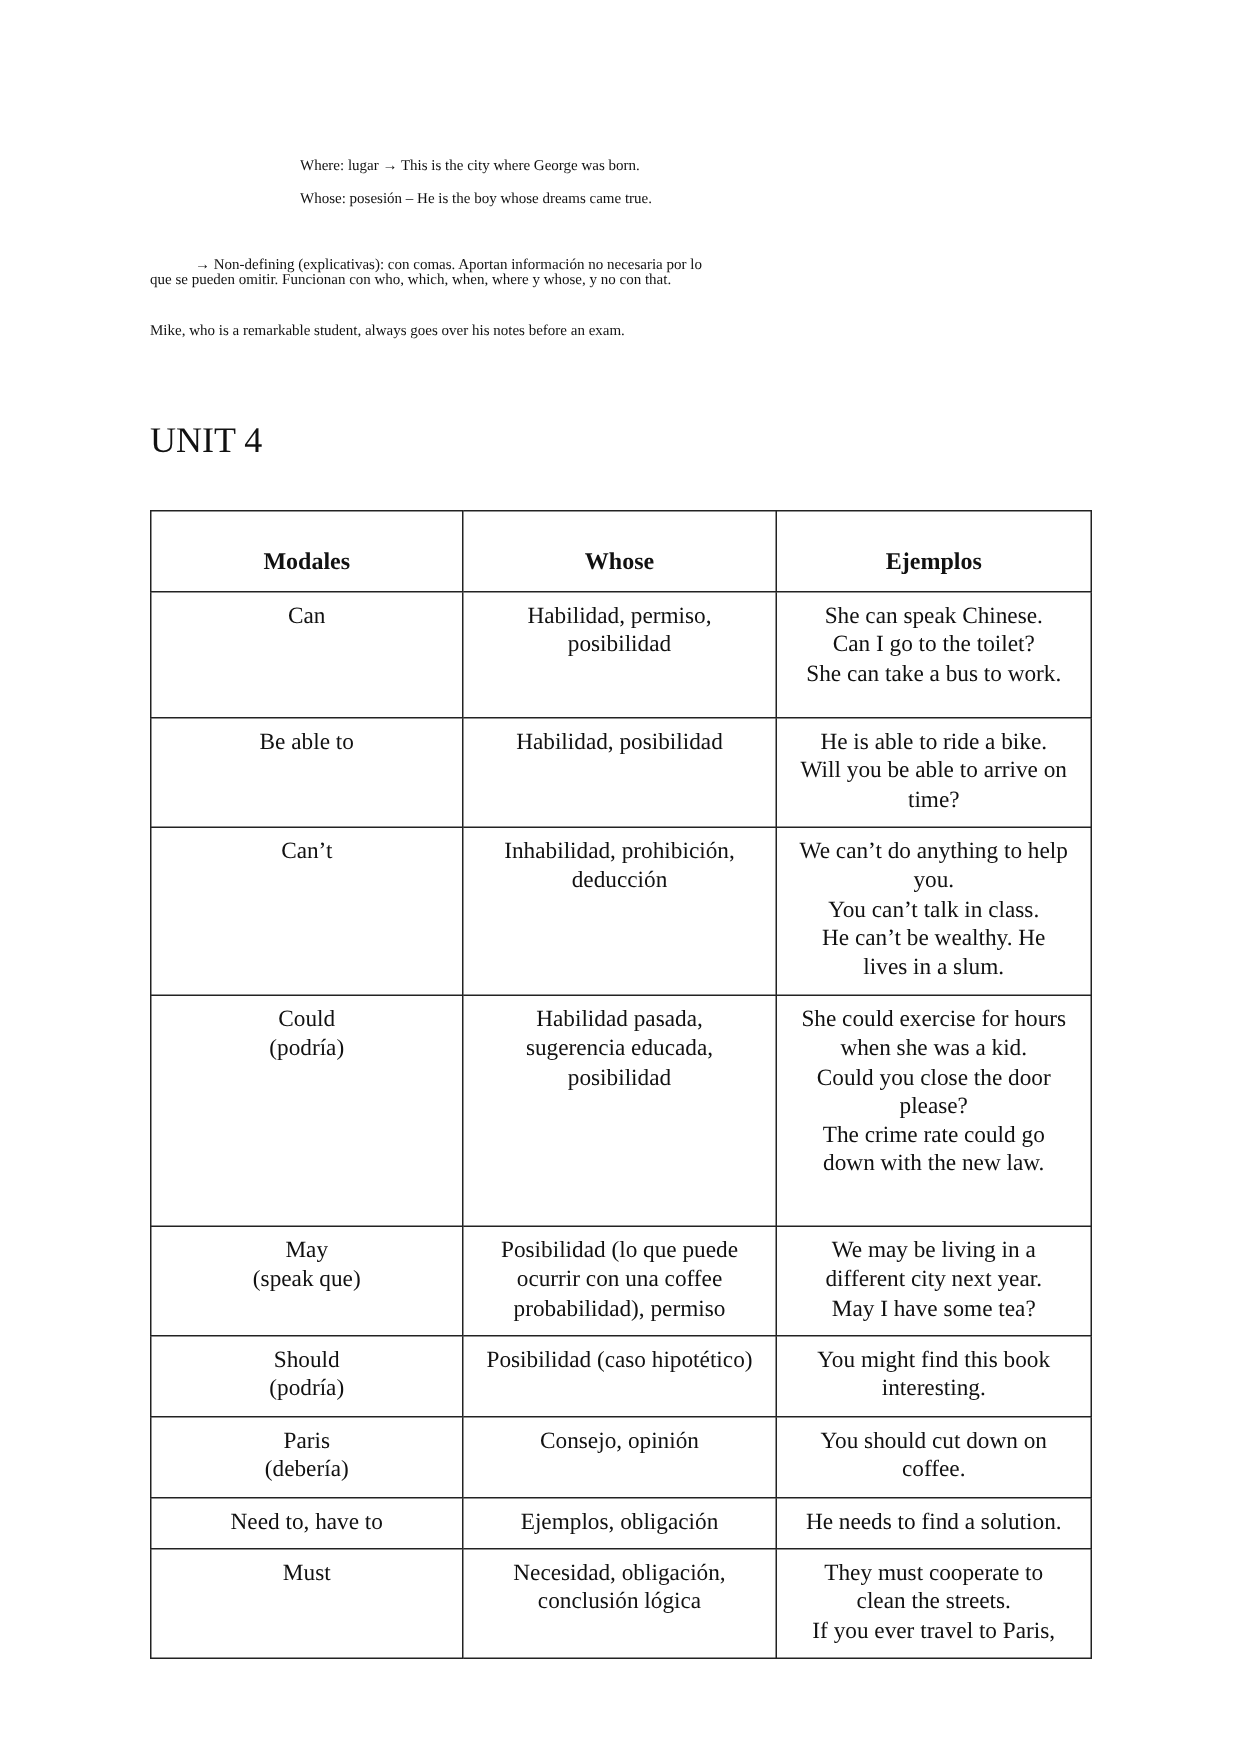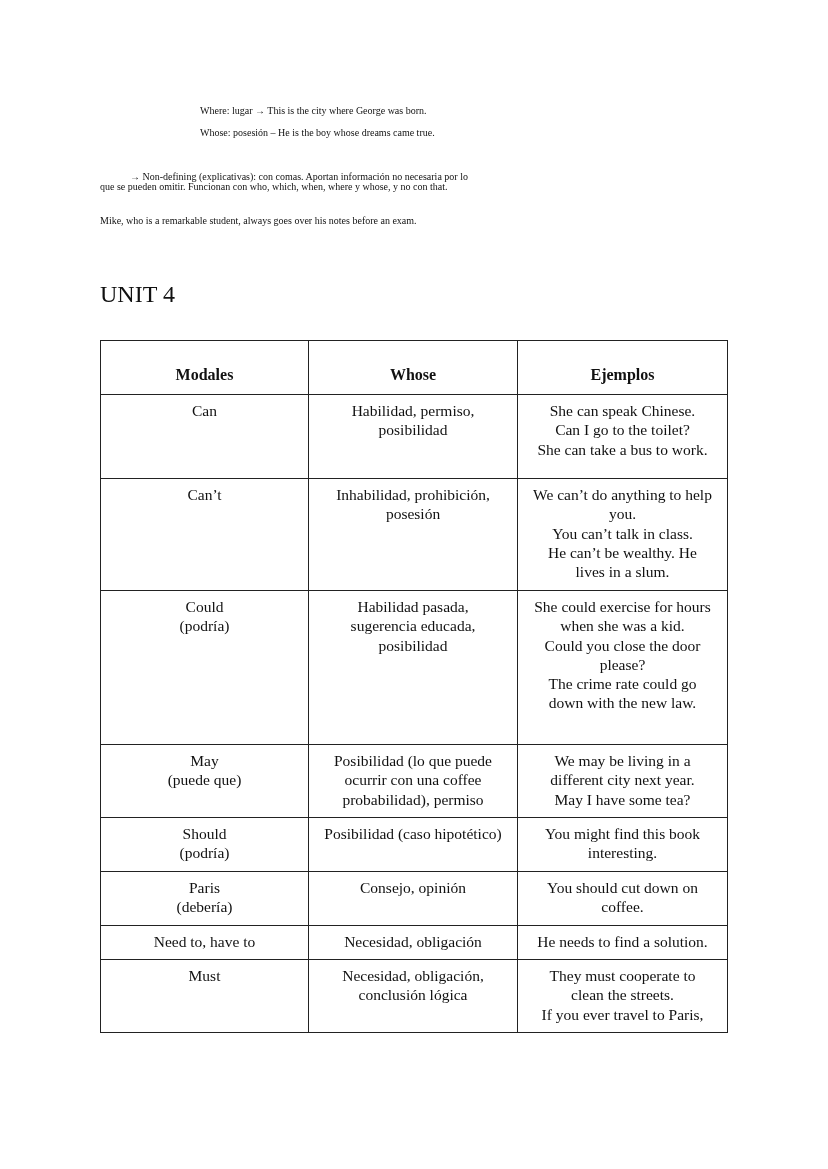--- a/index.html
+++ b/index.html
@@ -105,28 +105,41 @@
           <span class="cell-line">Habilidad, permiso,</span>
           <span class="cell-line">posibilidad</span>
         </td>
         <td class="ej-cell">
           <span class="cell-line">She can speak Chinese.</span>
           <span class="cell-line">Can I go to the toilet?</span>
           <span class="cell-line">She can take a bus to work.</span>
         </td>
       </tr>
 
+      <tr style="height:73px;">
+        <td class="modal-cell">
+          <span class="cell-line">Be able to</span>
+        </td>
+        <td class="uso-cell">
+          <span class="cell-line">Habilidad, posibilidad</span>
+        </td>
+        <td class="ej-cell">
+          <span class="cell-line">He is able to ride a bike.</span>
+          <span class="cell-line">Will you be able to arrive on</span>
+          <span class="cell-line">time?</span>
+        </td>
+      </tr>
 
       <tr style="height:112px;">
         <td class="modal-cell">
           <span class="cell-line">Can’t</span>
         </td>
         <td class="uso-cell">
           <span class="cell-line">Inhabilidad, prohibición,</span>
-          <span class="cell-line">posesión</span>
+          <span class="cell-line">deducción</span>
         </td>
         <td class="ej-cell">
           <span class="cell-line">We can’t do anything to help</span>
           <span class="cell-line">you.</span>
           <span class="cell-line">You can’t talk in class.</span>
           <span class="cell-line">He can’t be wealthy. He</span>
           <span class="cell-line">lives in a slum.</span>
         </td>
       </tr>
 
@@ -146,21 +159,21 @@
           <span class="cell-line">Could you close the door</span>
           <span class="cell-line">please?</span>
           <span class="cell-line">The crime rate could go</span>
           <span class="cell-line">down with the new law.</span>
         </td>
       </tr>
 
       <tr style="height:73px;">
         <td class="modal-cell">
           <span class="cell-line">May</span>
-          <span class="cell-line">(puede que)</span>
+          <span class="cell-line">(speak que)</span>
         </td>
         <td class="uso-cell">
           <span class="cell-line">Posibilidad (lo que puede</span>
           <span class="cell-line">ocurrir con una coffee</span>
           <span class="cell-line">probabilidad), permiso</span>
         </td>
         <td class="ej-cell">
           <span class="cell-line">We may be living in a</span>
           <span class="cell-line">different city next year.</span>
           <span class="cell-line">May I have some tea?</span>
@@ -193,21 +206,21 @@
           <span class="cell-line">You should cut down on</span>
           <span class="cell-line">coffee.</span>
         </td>
       </tr>
 
       <tr style="height:34px;">
         <td class="modal-cell">
           <span class="cell-line">Need to, have to</span>
         </td>
         <td class="uso-cell">
-          <span class="cell-line">Necesidad, obligación</span>
+          <span class="cell-line">Ejemplos, obligación</span>
         </td>
         <td class="ej-cell">
           <span class="cell-line">He needs to find a solution.</span>
         </td>
       </tr>
 
       <tr style="height:73px;">
         <td class="modal-cell">
           <span class="cell-line">Must</span>
         </td>

